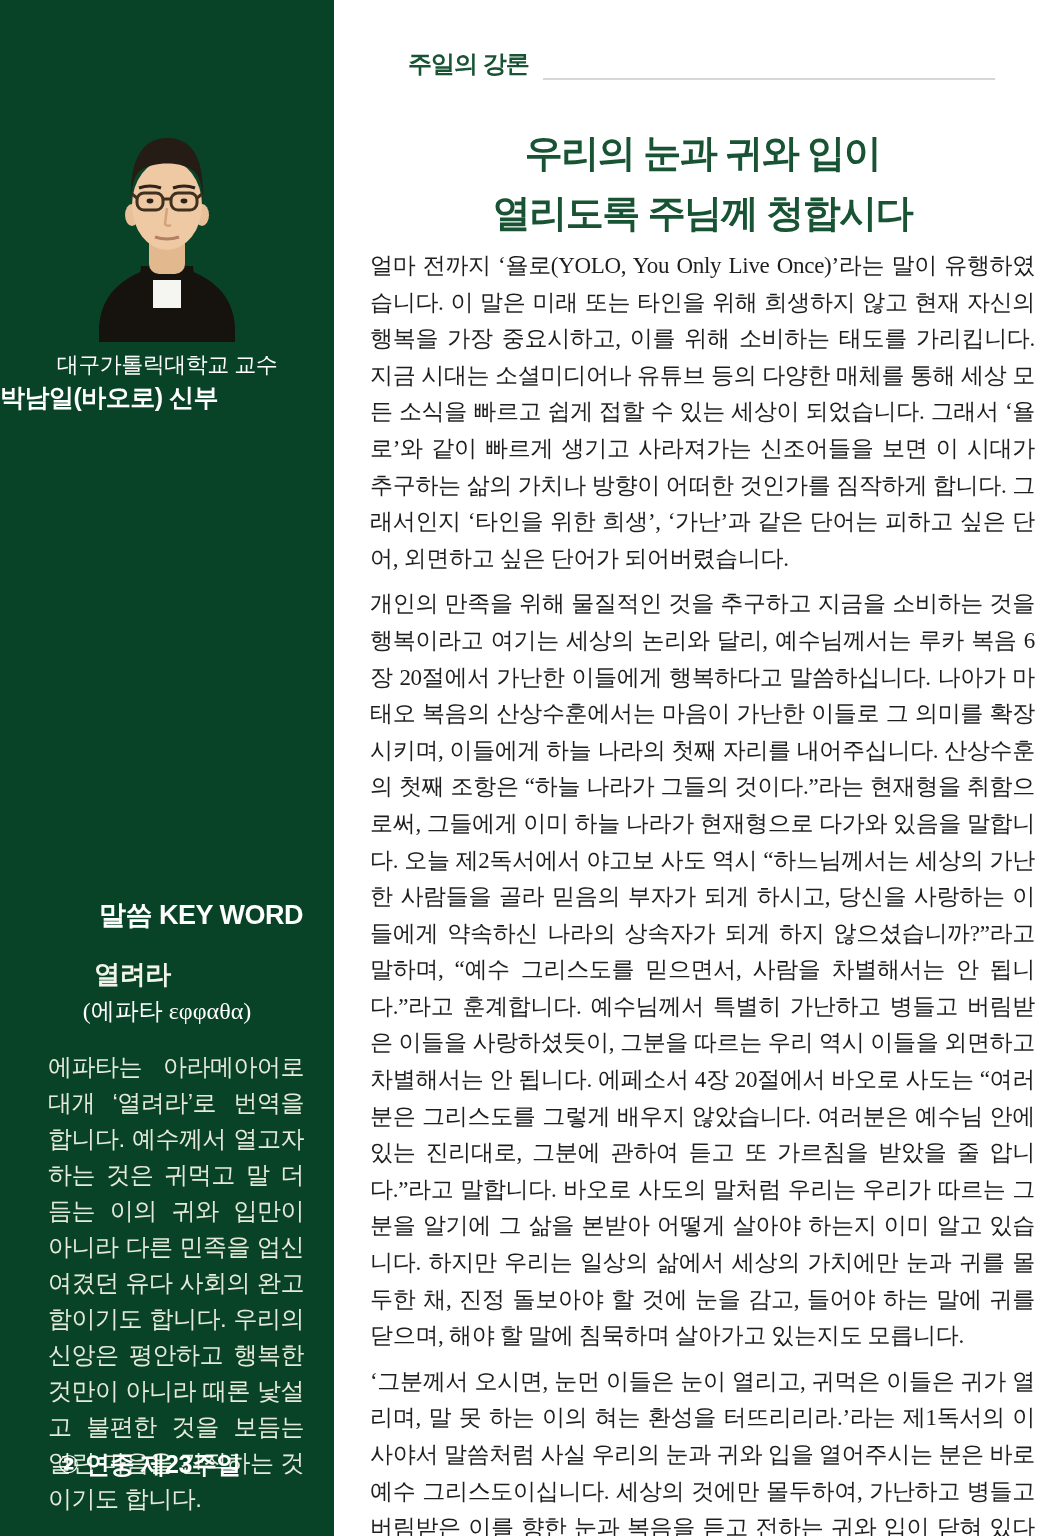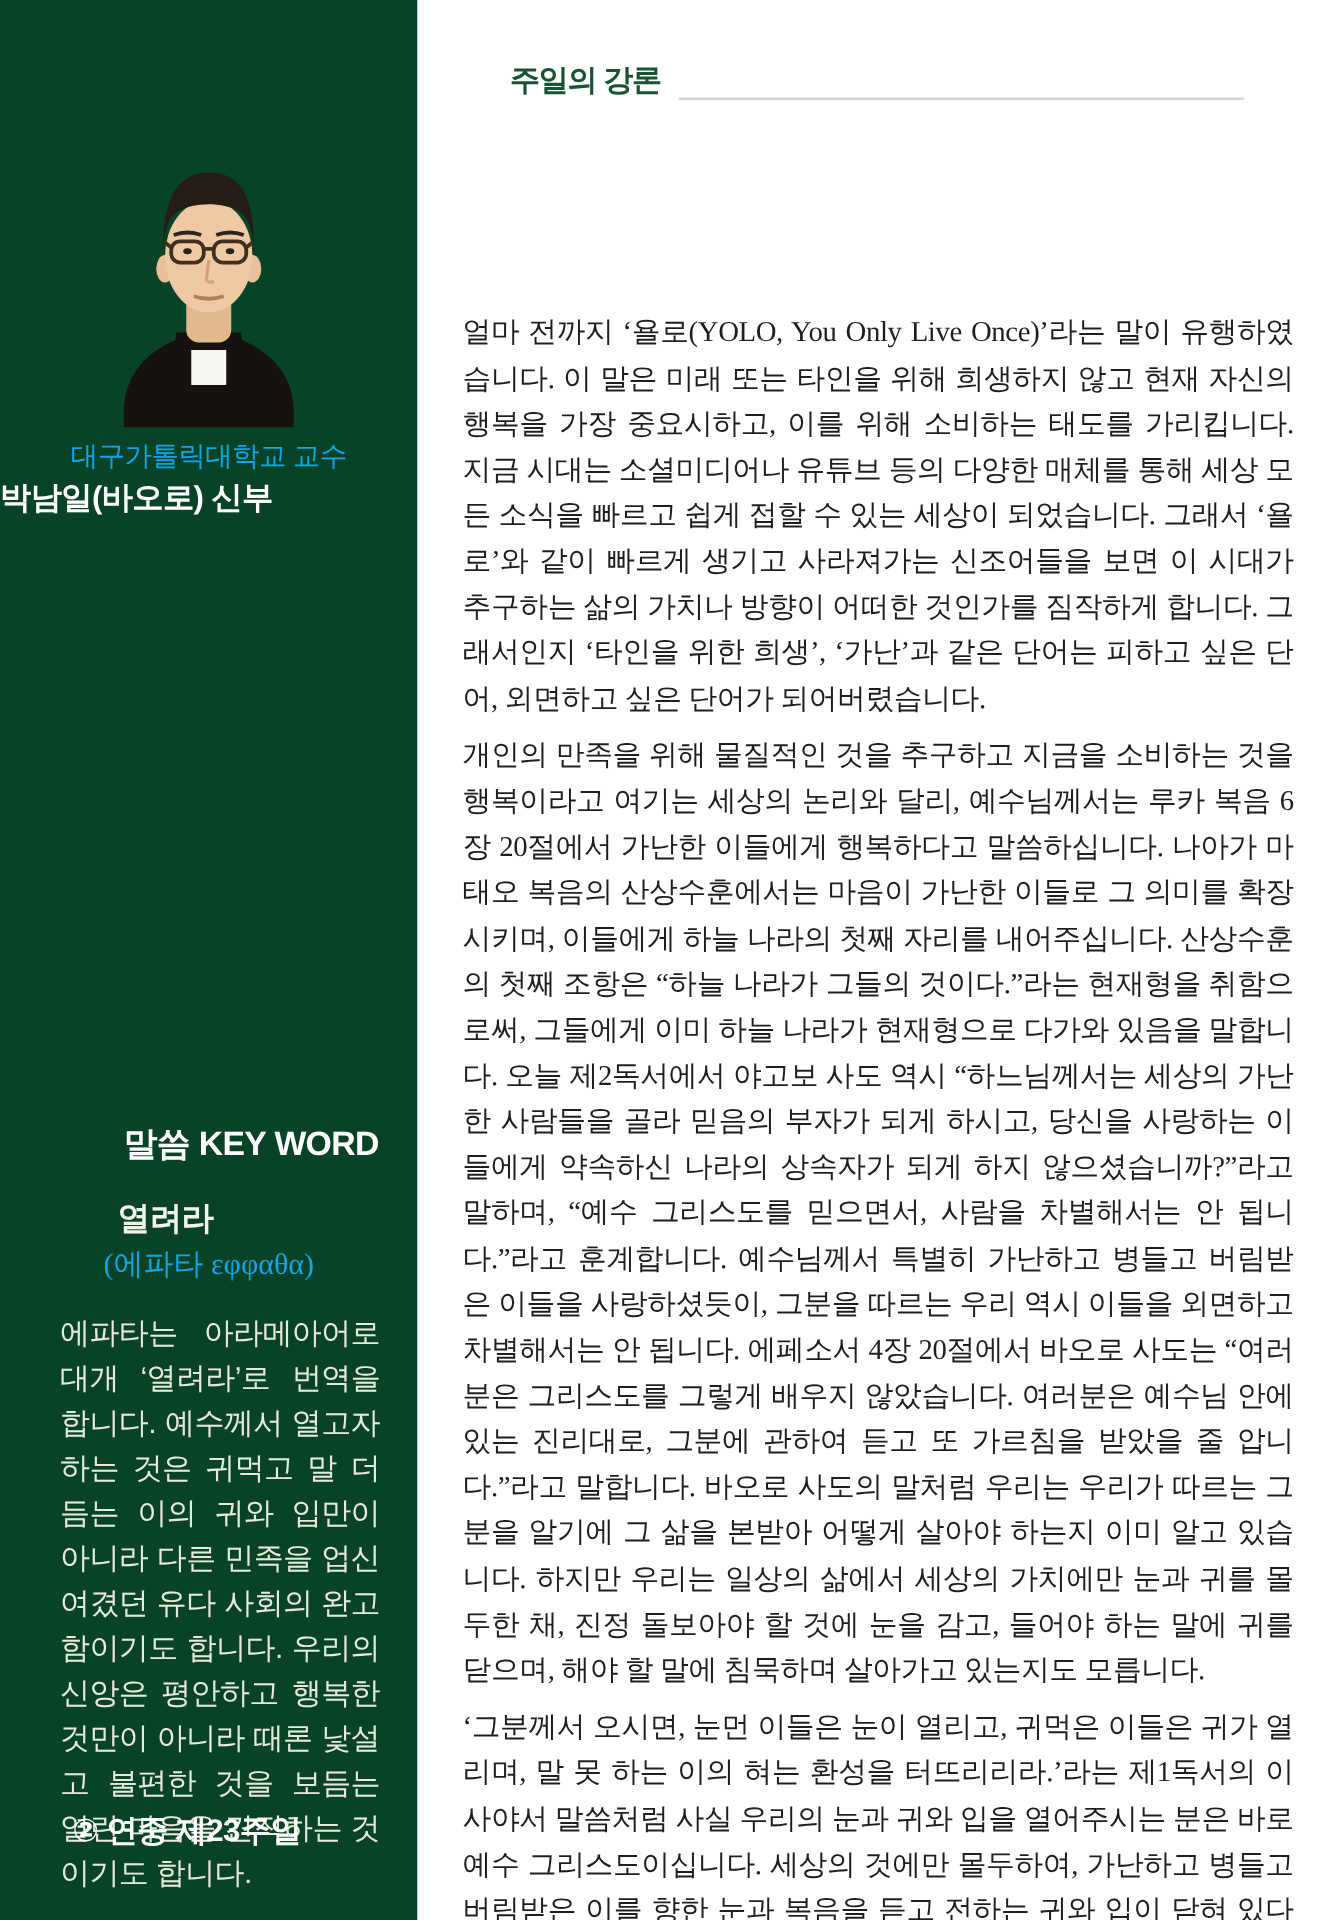--- a/index.html
+++ b/index.html
@@ -9,37 +9,37 @@
   }
 
   
   .sidebar {
     position:absolute; left:0; top:0; width:334px; height:1536px;
     background:#094327;
   }
   .photo-wrap { position:absolute; left:91px; top:130px; width:152px; height:212px; }
   .caption-role {
     position:absolute; left:0; top:350px; width:334px; text-align:center;
-    font-size:22px; color:#0ea5e9; letter-spacing:-0.5px;
+    font-size:22px; color:#ffffff; letter-spacing:-0.5px;
   }
   .caption-name {
     position:absolute; left:0; top:381px; width:334px; text-align:left;
     font-size:25px; font-weight:bold; color:#ffffff; letter-spacing:-0.5px;
   }
   .kw-heading {
     position:absolute; left:0; top:897px; width:402px; text-align:center;
     font-size:27px; font-weight:bold; color:#ffffff; letter-spacing:-0.5px;
   }
   .kw-word {
     position:absolute; left:0; top:957px; width:265px; text-align:center;
     font-size:26px; font-weight:bold; color:#f2f4e8; letter-spacing:-0.5px;
   }
   .kw-sub {
     position:absolute; left:0; top:995px; width:334px; text-align:center;
-    font-size:24px; color:#0ea5e9; font-family:"Liberation Serif","DejaVu Serif",serif;
+    font-size:24px; color:#ffffff; font-family:"Liberation Serif","DejaVu Serif",serif;
   }
   .kw-desc {
     position:absolute; left:48px; top:1049px; width:256px;
     font-size:24px; line-height:36px; text-align:justify;
     color:#e6eada; letter-spacing:-0.5px;
   }
   .sidebar-footer {
     position:absolute; left:58px; top:1448px;
     font-size:25px; font-weight:bold; color:#ffffff; letter-spacing:-0.5px;
   }
@@ -122,20 +122,24 @@
     <div class="sidebar-footer">② 연중 제23주일</div>
   </aside>
 
   <main class="main">
 
     <div class="header-row">
       <span class="section-label">주일의 강론</span>
       <span class="header-rule"></span>
     </div>
 
+    <h1 class="article-title">
+      <span>우리의 눈과 귀와 입이</span><br>
+      <span>열리도록 주님께 청합시다</span>
+    </h1>
 
     <div class="article">
       <p>얼마 전까지 ‘욜로(YOLO, You Only Live Once)’라는 말이 유행하였습니다. 이 말은 미래 또는 타인을 위해 희생하지 않고 현재 자신의 행복을 가장 중요시하고, 이를 위해 소비하는 태도를 가리킵니다. 지금 시대는 소셜미디어나 유튜브 등의 다양한 매체를 통해 세상 모든 소식을 빠르고 쉽게 접할 수 있는 세상이 되었습니다. 그래서 ‘욜로’와 같이 빠르게 생기고 사라져가는 신조어들을 보면 이 시대가 추구하는 삶의 가치나 방향이 어떠한 것인가를 짐작하게 합니다. 그래서인지 ‘타인을 위한 희생’, ‘가난’과 같은 단어는 피하고 싶은 단어, 외면하고 싶은 단어가 되어버렸습니다.</p>
       <p>개인의 만족을 위해 물질적인 것을 추구하고 지금을 소비하는 것을 행복이라고 여기는 세상의 논리와 달리, 예수님께서는 루카 복음 6장 20절에서 가난한 이들에게 행복하다고 말씀하십니다. 나아가 마태오 복음의 산상수훈에서는 마음이 가난한 이들로 그 의미를 확장 시키며, 이들에게 하늘 나라의 첫째 자리를 내어주십니다. 산상수훈의 첫째 조항은 “하늘 나라가 그들의 것이다.”라는 현재형을 취함으로써, 그들에게 이미 하늘 나라가 현재형으로 다가와 있음을 말합니다. 오늘 제2독서에서 야고보 사도 역시 “하느님께서는 세상의 가난한 사람들을 골라 믿음의 부자가 되게 하시고, 당신을 사랑하는 이들에게 약속하신 나라의 상속자가 되게 하지 않으셨습니까?”라고 말하며, “예수 그리스도를 믿으면서, 사람을 차별해서는 안 됩니다.”라고 훈계합니다. 예수님께서 특별히 가난하고 병들고 버림받은 이들을 사랑하셨듯이, 그분을 따르는 우리 역시 이들을 외면하고 차별해서는 안 됩니다. 에페소서 4장 20절에서 바오로 사도는 “여러분은 그리스도를 그렇게 배우지 않았습니다. 여러분은 예수님 안에 있는 진리대로, 그분에 관하여 듣고 또 가르침을 받았을 줄 압니다.”라고 말합니다. 바오로 사도의 말처럼 우리는 우리가 따르는 그분을 알기에 그 삶을 본받아 어떻게 살아야 하는지 이미 알고 있습니다. 하지만 우리는 일상의 삶에서 세상의 가치에만 눈과 귀를 몰두한 채, 진정 돌보아야 할 것에 눈을 감고, 들어야 하는 말에 귀를 닫으며, 해야 할 말에 침묵하며 살아가고 있는지도 모릅니다.</p>
       <p><span>‘그분께서 오시면, 눈먼 이들은 눈이 열리고, 귀먹은 이들은 귀가 열리며, 말 못 하는 이의 혀는 환성을 터뜨리리라.’라는 제1독서의 이사야서 말씀처럼 사실 우리의 눈과 귀와 입을 열어주시는 분은 바로 예수 그리스도이십니다. 세상의 것에만 몰두하여, 가난하고 병들고 버림받은 이를 향한 눈과 복음을 듣고 전하는 귀와 입이 닫혀 있다면, “에파타!” 곧 “열려라!”라고 말씀하시며 귀먹은 반벙어리의 귀와 입을 열어주신 예수님의 은총이 오늘 우리에게도 내리도록 간절히 청해야 하겠습니다.</span></p>
     </div>
 
   </main>
 </div>
 

